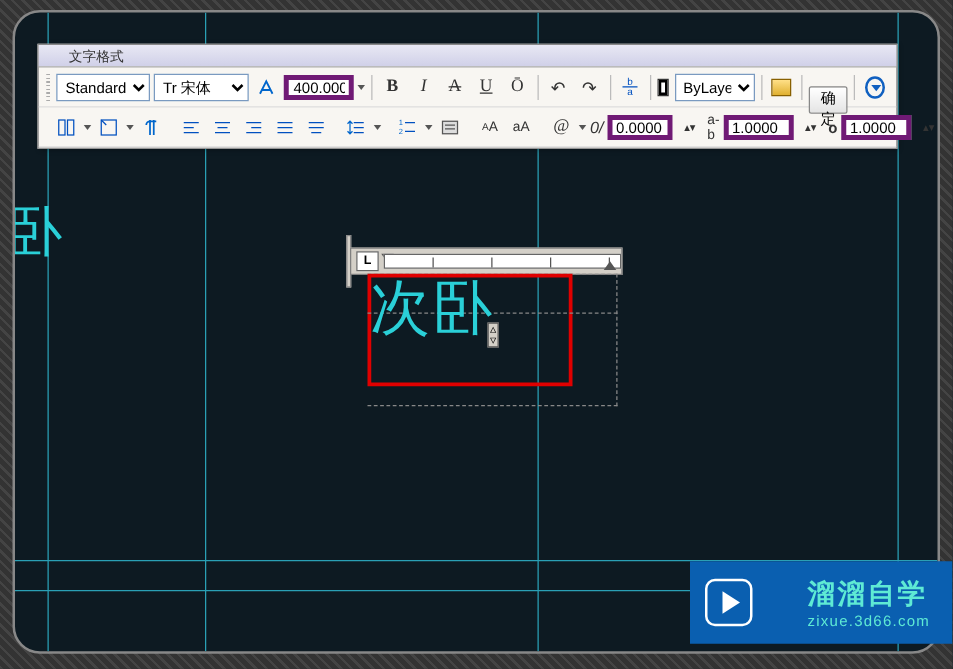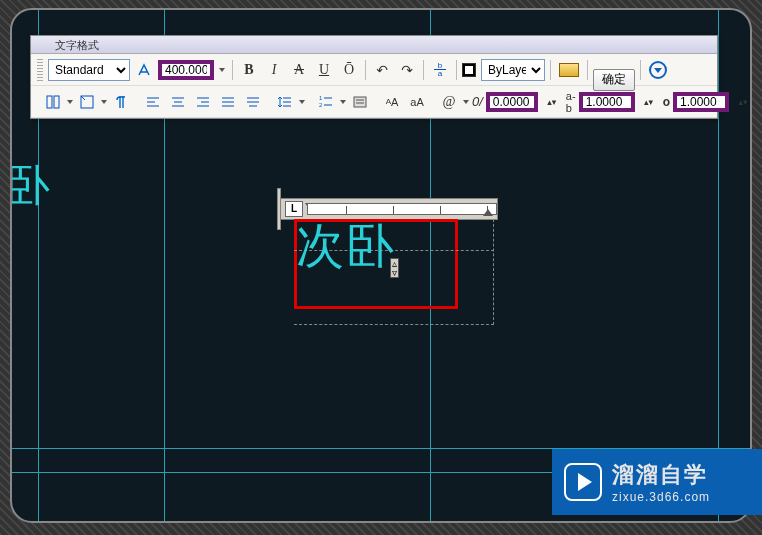--- a/index.html
+++ b/index.html
@@ -226,21 +226,21 @@
   border-radius: 8px;
   display: flex; align-items: center; justify-content: center;
 }
 .play-ico::after {
   content: "";
   border-left: 14px solid #fff;
   border-top: 9px solid transparent;
   border-bottom: 9px solid transparent;
   margin-left: 3px;
 }
-.wm-text { display: flex; flex-direction: column; color: #e5e5e5; }
+.wm-text { display: flex; flex-direction: column; color: #5eead4; margin-left: 34px; }
 .wm-big { font-size: 22px; font-weight: bold; letter-spacing: 2px; }
 .wm-small { font-size: 12px; letter-spacing: 1px; }
 .grip-v { width:4px; height:42px; background:#d4d0c8; border:1px solid #888; position:absolute; }
 </style>
 </head>
 <body>
 
 <div class="viewport">
 
   <div class="guide-v" style="left:26px"></div>
@@ -277,20 +277,23 @@
 </div>
 
 <div class="toolbar">
   <div class="titlebar">文字格式</div>
 
   <div class="tb-row">
     <div class="grip"></div>
     <select class="tb-select" style="width:82px">
       <option>Standard</option>
     </select>
+    <select class="tb-select" style="width:128px">
+      <option>Tr 宋体</option>
+    </select>
     <button class="tb-btn">
       <svg viewBox="0 0 16 16">
           <path d="M3 13 L8 3 L13 13 M5 10 L11 10" stroke="#06c" fill="none" stroke-width="1.5"></path>
         </svg>
     </button>
     <input class="tb-input" style="width: 56px;" value="400.000">
     <div class="drop-arrow"></div>
     <div class="sep"></div>
     <button class="tb-btn" style="font-weight:bold;font-family:serif">B</button>
     <button class="tb-btn" style="font-style:italic;font-family:serif">I</button>

